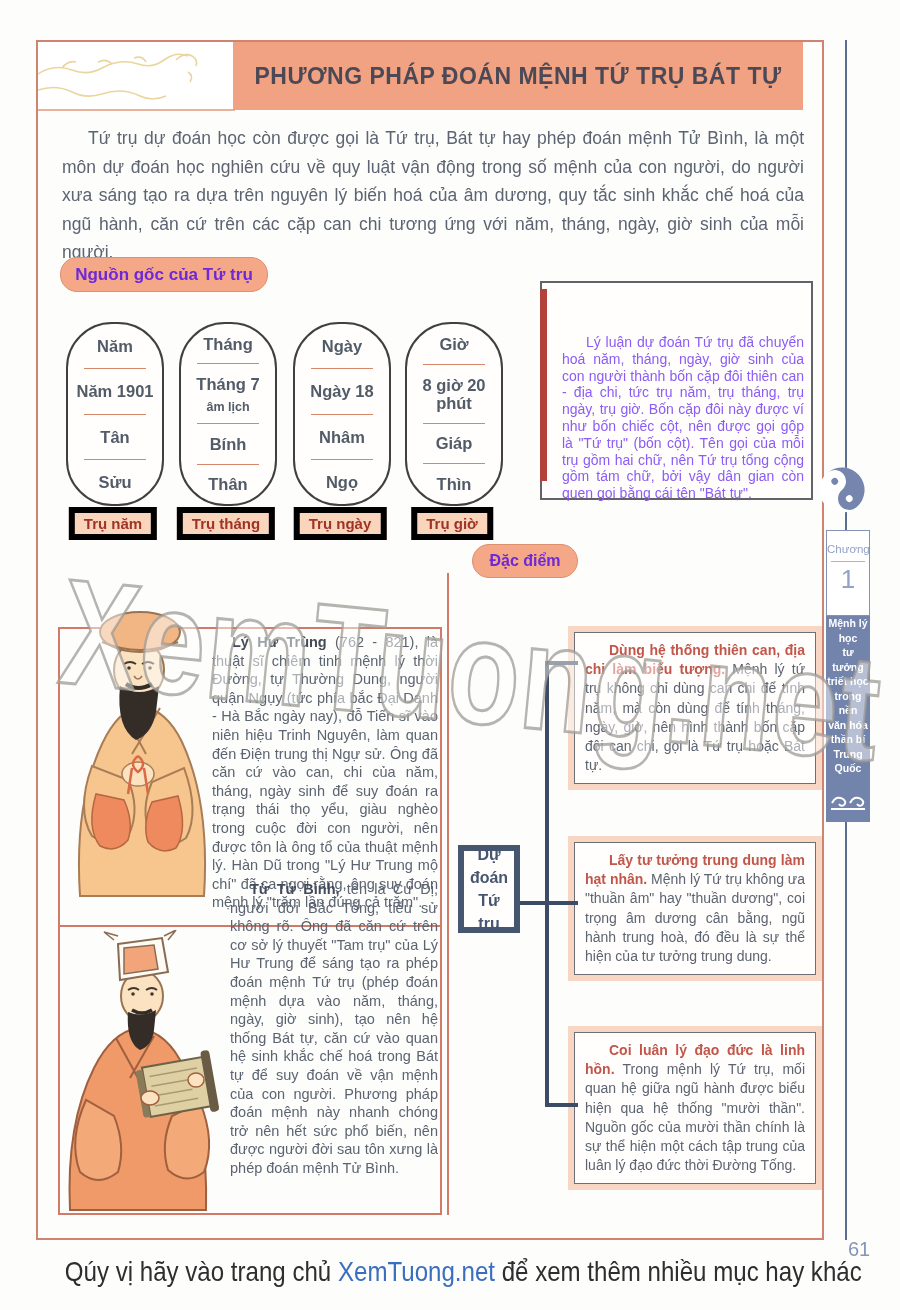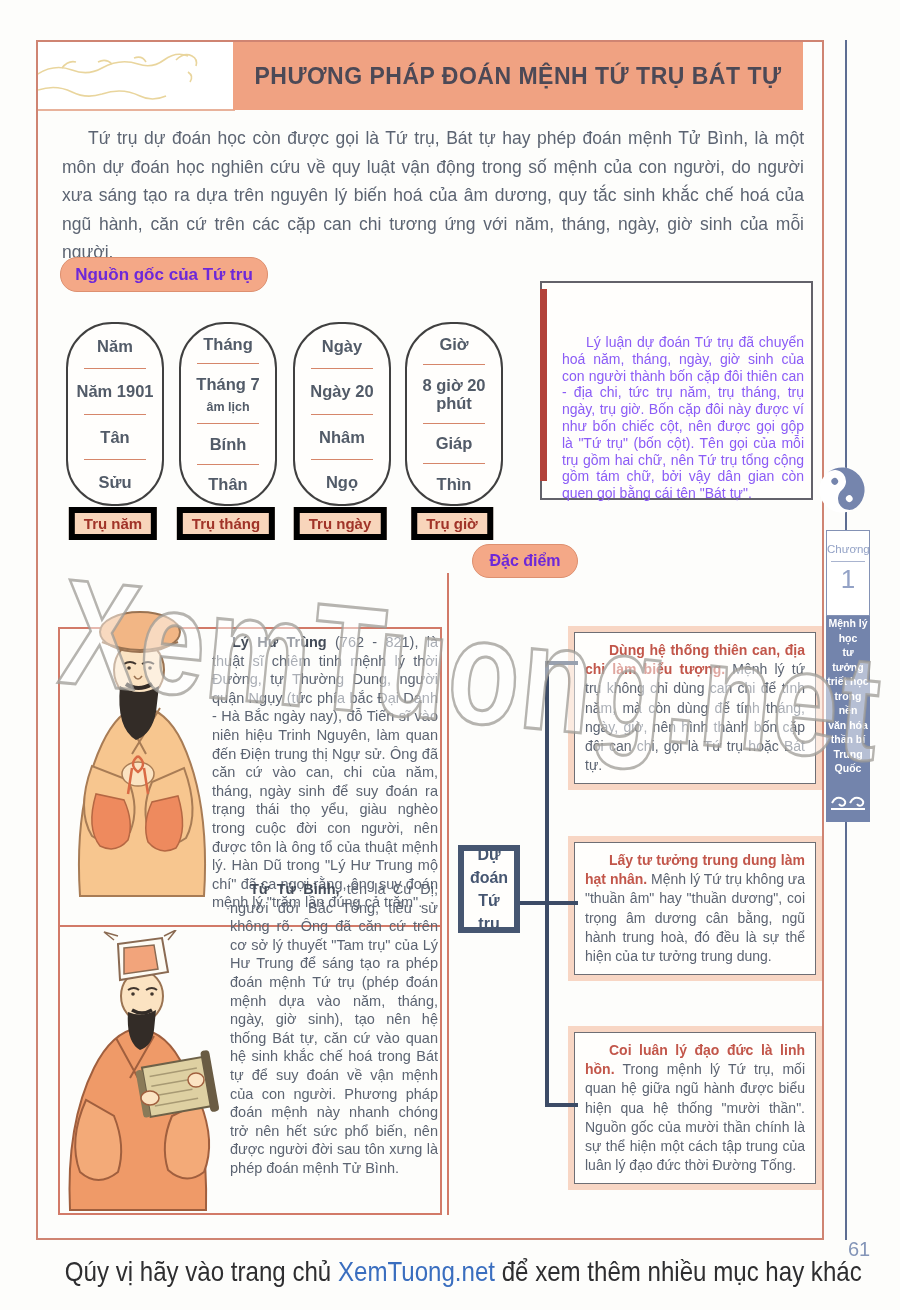--- a/index.html
+++ b/index.html
@@ -126,21 +126,21 @@
     <div class="cap-row">Tháng 7</div>
     <div class="cap-note">âm lịch</div>
     <div class="cap-div"></div>
     <div class="cap-row">Bính</div>
     <div class="cap-div"></div>
     <div class="cap-row">Thân</div>
   </div>
   <div class="capsule c3">
     <div class="cap-row">Ngày</div>
     <div class="cap-div"></div>
-    <div class="cap-row">Ngày 20</div>
+    <div class="cap-row">Ngày 18</div>
     <div class="cap-div"></div>
     <div class="cap-row">Nhâm</div>
     <div class="cap-div"></div>
     <div class="cap-row">Ngọ</div>
   </div>
   <div class="capsule c4">
     <div class="cap-row">Giờ</div>
     <div class="cap-div"></div>
     <div class="cap-row">8 giờ 20 phút</div>
     <div class="cap-div"></div>

